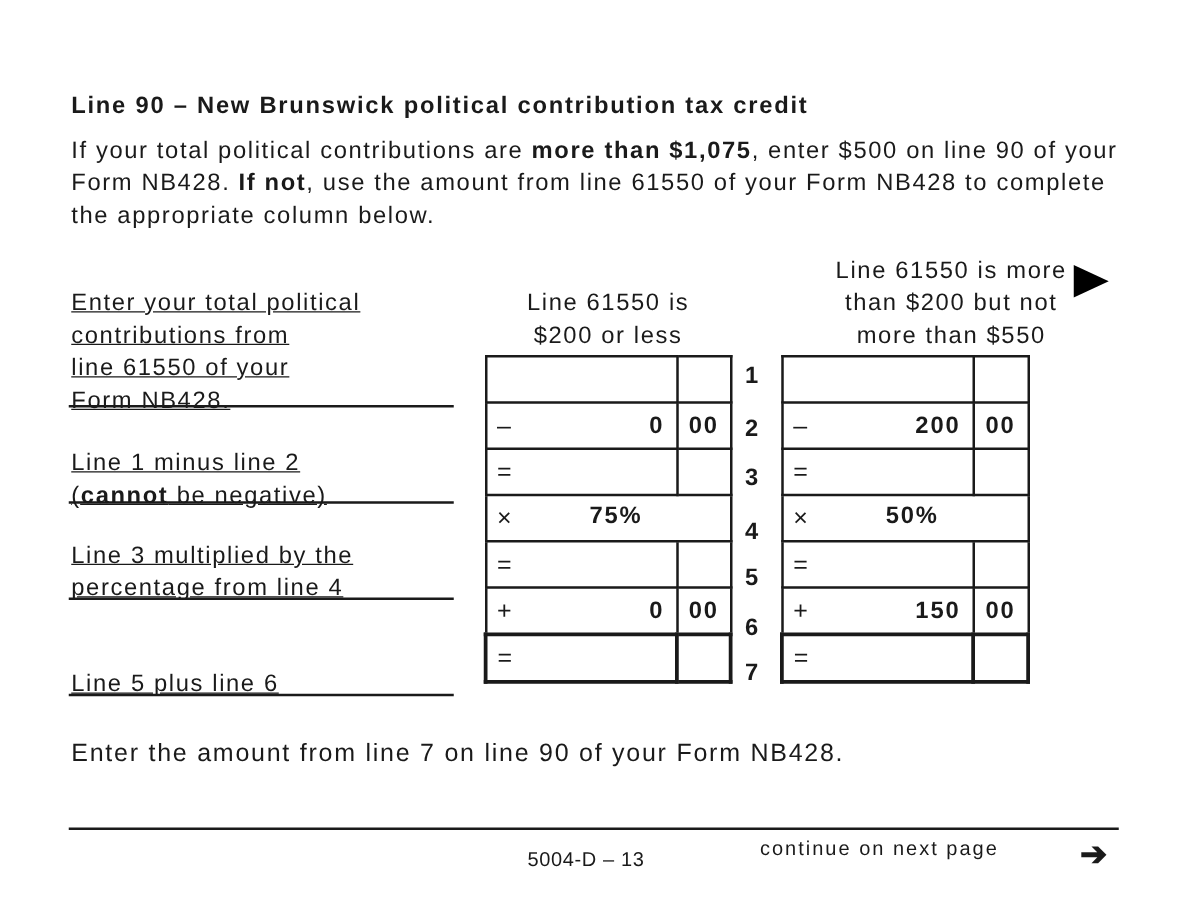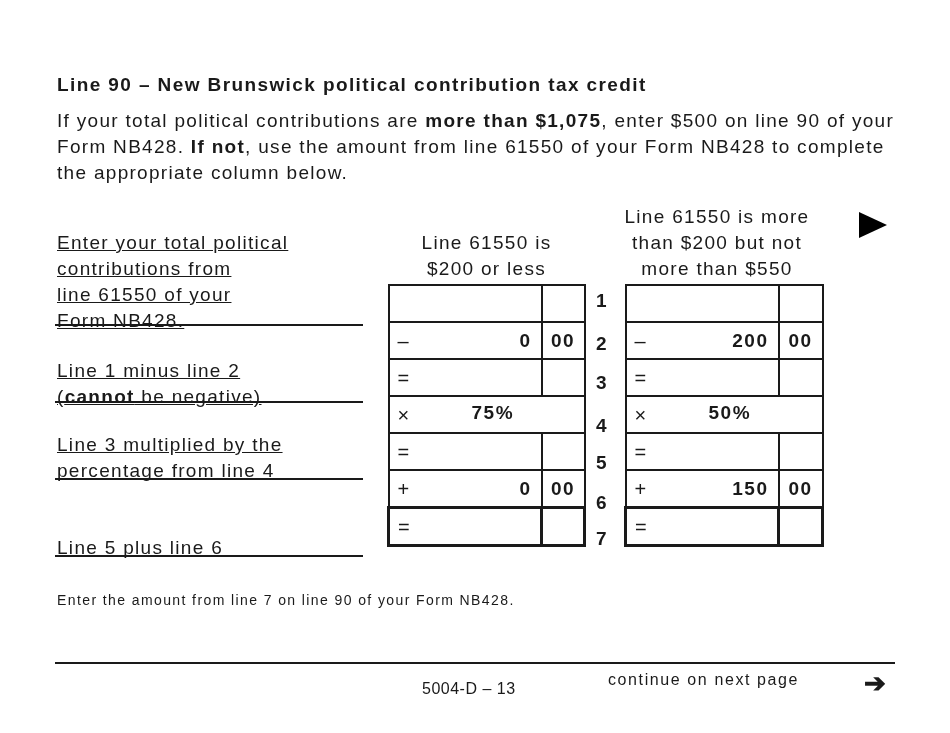--- a/index.html
+++ b/index.html
@@ -16,21 +16,21 @@
          border-bottom:13px solid transparent; border-left:28px solid #000; }
   .grid { position:absolute; border-collapse:collapse; }
   .grid td { border:2px solid #1a1a1a; height:35px; padding:0; font-size:19px; font-weight:bold; letter-spacing:1.5px; }
   .grid td.main { width:150px; position:relative; }
   .grid td.cents { width:40px; text-align:center; }
   .op { position:absolute; left:8px; top:7px; font-weight:normal; font-size:20px; }
   .amt { position:absolute; right:9px; top:7px; }
   .pct { position:absolute; left:82px; top:5px; }
   .pct2 { position:absolute; left:82px; top:5px; }
   .linenum { position:absolute; left:596px; font-size:19px; font-weight:bold; }
-  .bottom { left:57px; top:580px; font-size:14px; letter-spacing:1.4px; }
+  .bottom { left:57px; top:580px; font-size:20px; letter-spacing:1.4px; }
   .footrule { left:55px; top:650px; width:840px; height:0; border-top:2px solid #1a1a1a; }
   .pagenum { left:422px; top:668px; font-size:16px; letter-spacing:0.5px; }
   .cont { left:608px; top:659px; font-size:16px; letter-spacing:1.6px; }
   .arrow { left:864px; top:656px; font-size:26px; font-weight:bold; }
 </style>
 </head>
 <body>
 
 <div class="abs title">Line 90 – New Brunswick political contribution tax credit</div>
 
@@ -56,21 +56,21 @@
 </div>
 <div class="rule" style="top:478px"></div>
 
 <div class="abs left-label" style="top:523px">Line 5 plus line 6</div>
 <div class="rule" style="top:555px"></div>
 
 <div class="abs colhead" style="left:388px; top:218px; width:197px;">
   <div>Line 61550 is</div>
   <div>$200 or less</div>
 </div>
-<div class="abs colhead" style="left:604px; top:192px; width:226px;">
+<div class="abs colhead" style="left:648px; top:192px; width:226px;">
   <div>Line 61550 is more</div>
   <div>than $200 but not</div>
   <div>more than $550</div>
 </div>
 <div class="abs tri"></div>
 
 <table class="grid" style="left:387px; top:284px;">
   <tbody>
       <tr>
         <td class="main"></td>

